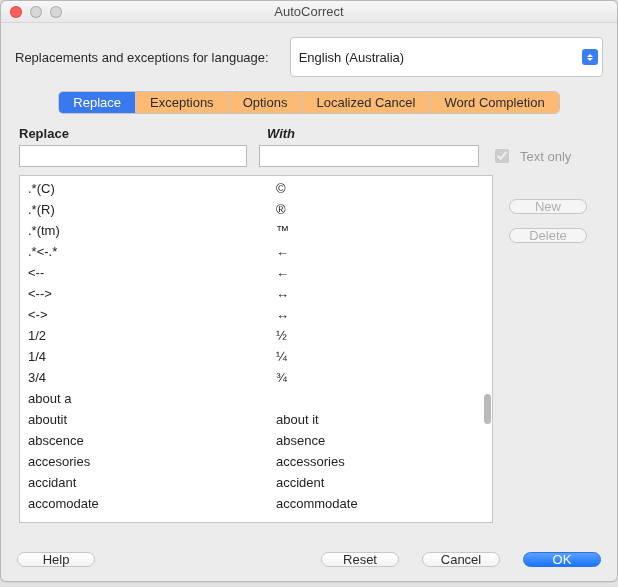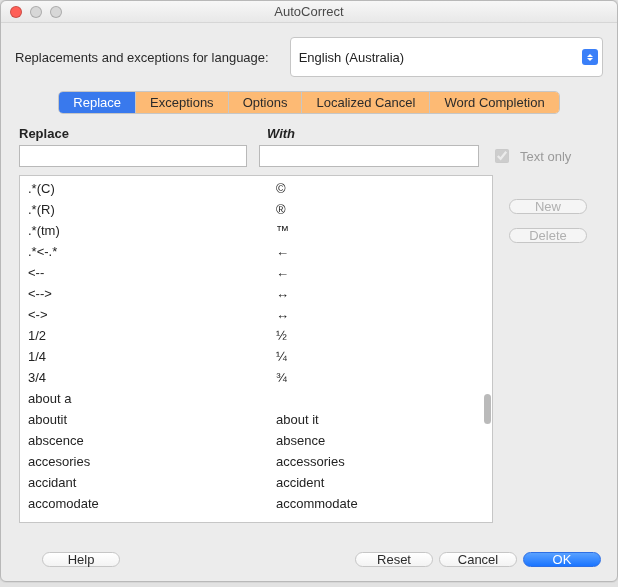--- a/index.html
+++ b/index.html
@@ -217,22 +217,21 @@
     font-weight: 500;
   }
 
   .footer {
     position: absolute;
     left: 0; right: 0; bottom: 0;
     height: 44px;
     display: flex;
     align-items: center;
     padding: 0 16px;
-    gap: 6px;
-    margin-left: 25px;
+    gap: 23px;
   }
   .footer .spacer { flex: 1; }
 </style>
 </head>
 <body>
 
 <div class="window">
 
   <div class="titlebar">
     <div class="traffic">

